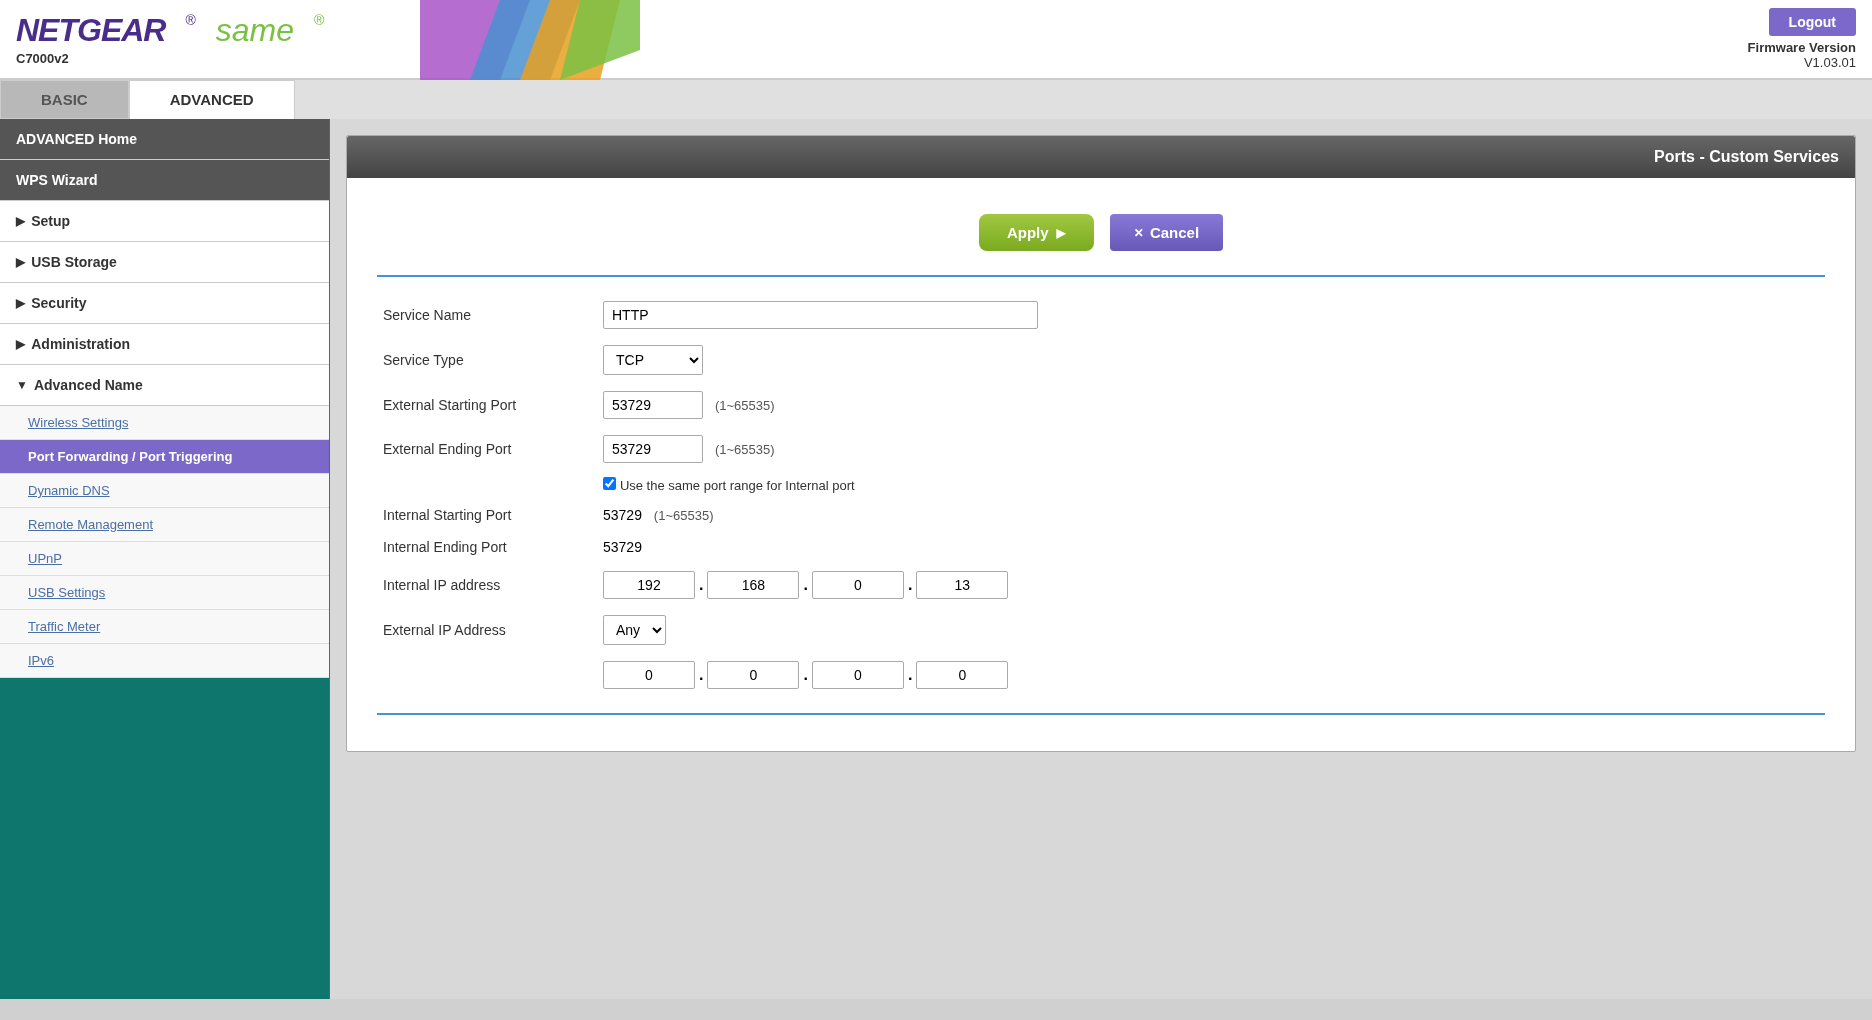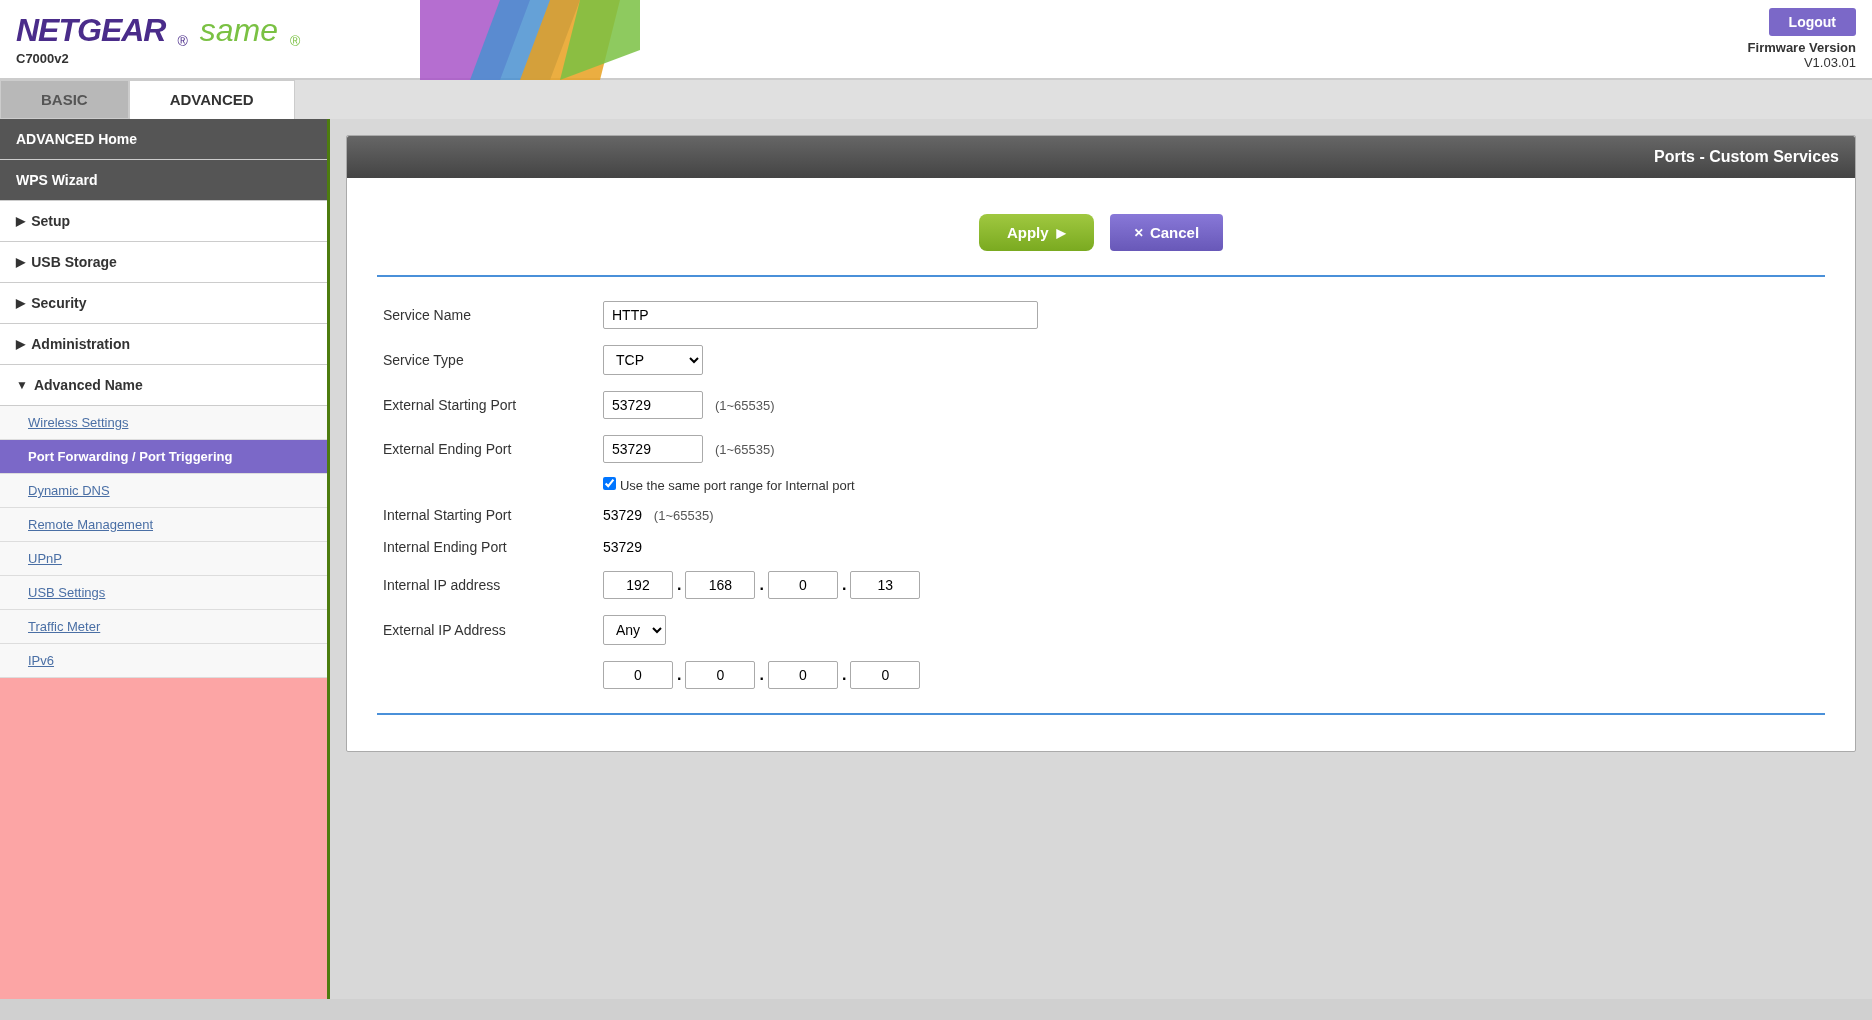--- a/index.html
+++ b/index.html
@@ -9,21 +9,21 @@
     .header {
       background: white;
       display: flex;
       align-items: center;
       justify-content: space-between;
       padding: 8px 16px;
       border-bottom: 2px solid #ccc;
       position: relative;
     }
     .logo-area { display: flex; flex-direction: column; }
-    .logo { display: flex; align-items: flex-end; gap: 12px; }
+    .logo { display: flex; align-items: flex-start; gap: 20px; }
     .logo-netgear { font-size: 32px; font-weight: 900; color: #4a2c8a; font-style: italic; letter-spacing: -1px; }
     .logo-reg { font-size: 14px; color: #4a2c8a; vertical-align: super; }
     .logo-genie { font-size: 32px; font-weight: 400; color: #7ac143; font-style: italic; }
     .logo-genie-reg { font-size: 14px; color: #7ac143; vertical-align: super; }
     .model-name { font-size: 13px; font-weight: bold; color: #333; margin-top: 2px; }
     .header-right { display: flex; flex-direction: column; align-items: flex-end; gap: 4px; }
     .logout-btn {
       background: #7b68c8;
       color: white;
       border: none;
@@ -57,23 +57,23 @@
     }
     .tab-basic { background: #b8b8b8; color: #555; }
     .tab-advanced { background: white; color: #333; }
 
     
     .main-layout { display: flex; min-height: 880px; }
 
     
     .sidebar {
       width: 330px;
-      background: #fca5a5;
+      background: #0f766e;
       flex-shrink: 0;
-      border-right: 3px solid #4d7c0f;
+      border-right: 1px solid #4d7c0f;
     }
     .sidebar-item {
       display: flex;
       align-items: center;
       padding: 12px 16px;
       border-bottom: 1px solid #ccc;
       cursor: pointer;
       color: #333;
       font-size: 14px;
       font-weight: bold;
@@ -183,21 +183,21 @@
     .form-select {
       border: 1px solid #aaa;
       padding: 5px 8px;
       font-size: 14px;
       border-radius: 2px;
       background: white;
     }
     .port-input { width: 100px; }
     .port-hint { color: #555; font-size: 13px; margin-left: 8px; }
     .ip-group { display: flex; align-items: center; gap: 4px; }
-    .ip-input { width: 70px; border: 1px solid #aaa; padding: 5px 6px; font-size: 14px; border-radius: 2px; text-align: center; }
+    .ip-input { width: 92px; border: 1px solid #aaa; padding: 5px 6px; font-size: 14px; border-radius: 2px; text-align: center; }
     .ip-dot { font-weight: bold; font-size: 16px; }
     .checkbox-row td { padding: 6px 6px; }
     .same-port-label { font-size: 13px; color: #333; margin-left: 0; }
   </style>
 </head>
 <body>
 
 <div class="header">
   <div class="logo-area">
     <div class="logo">

